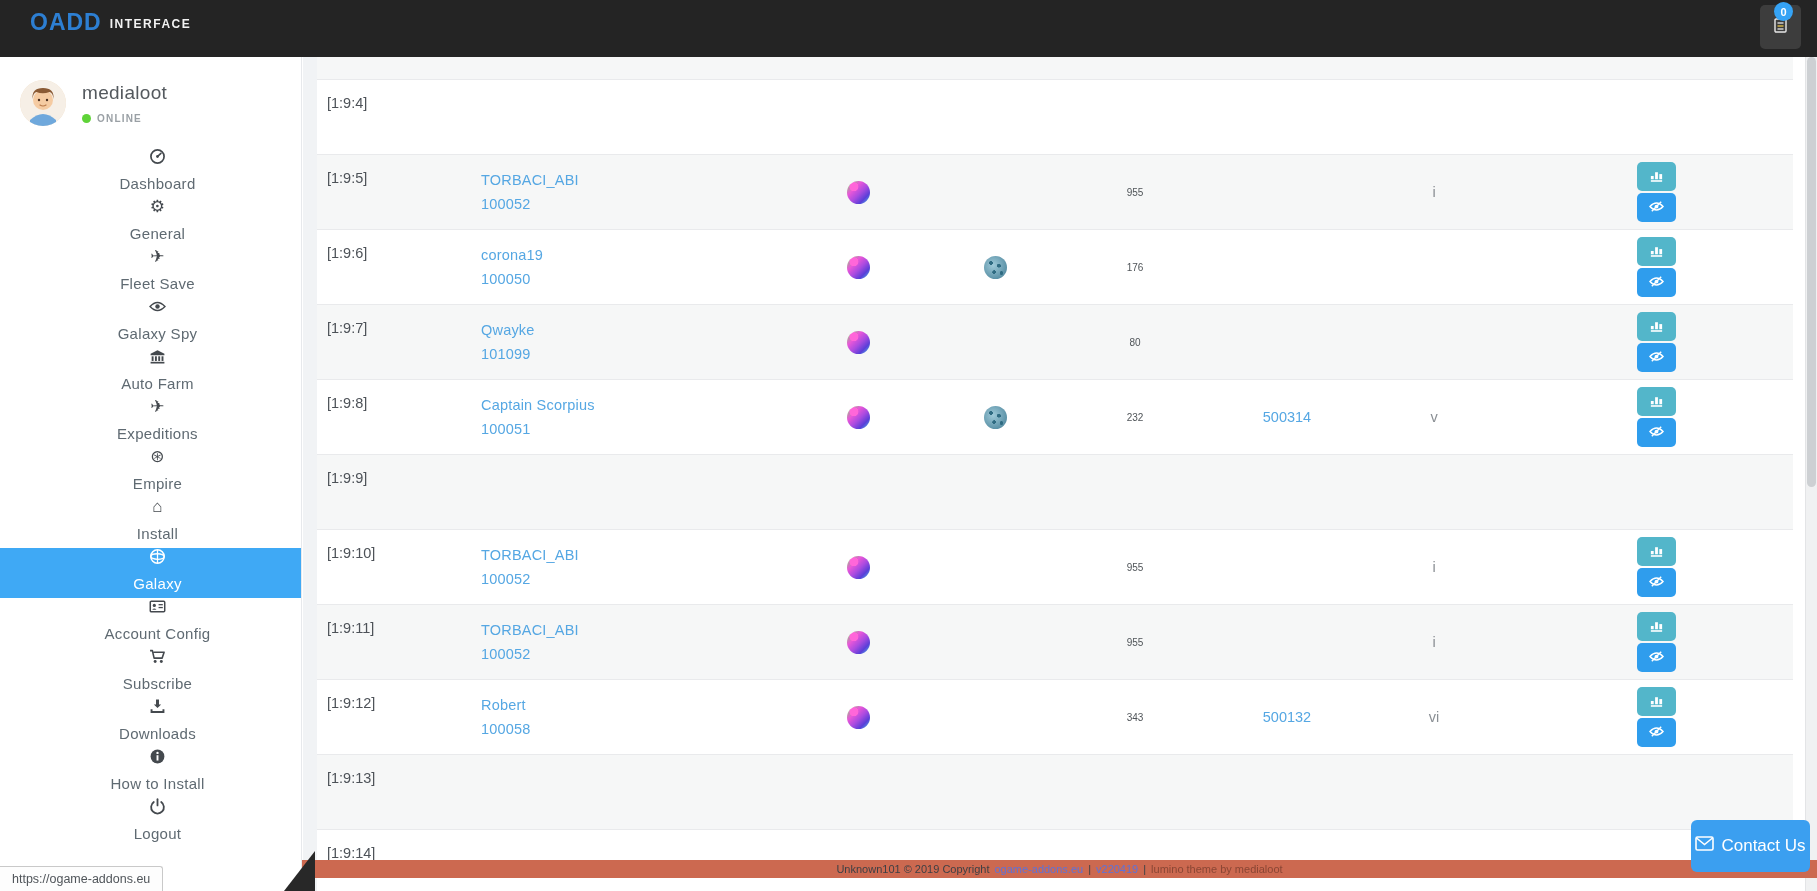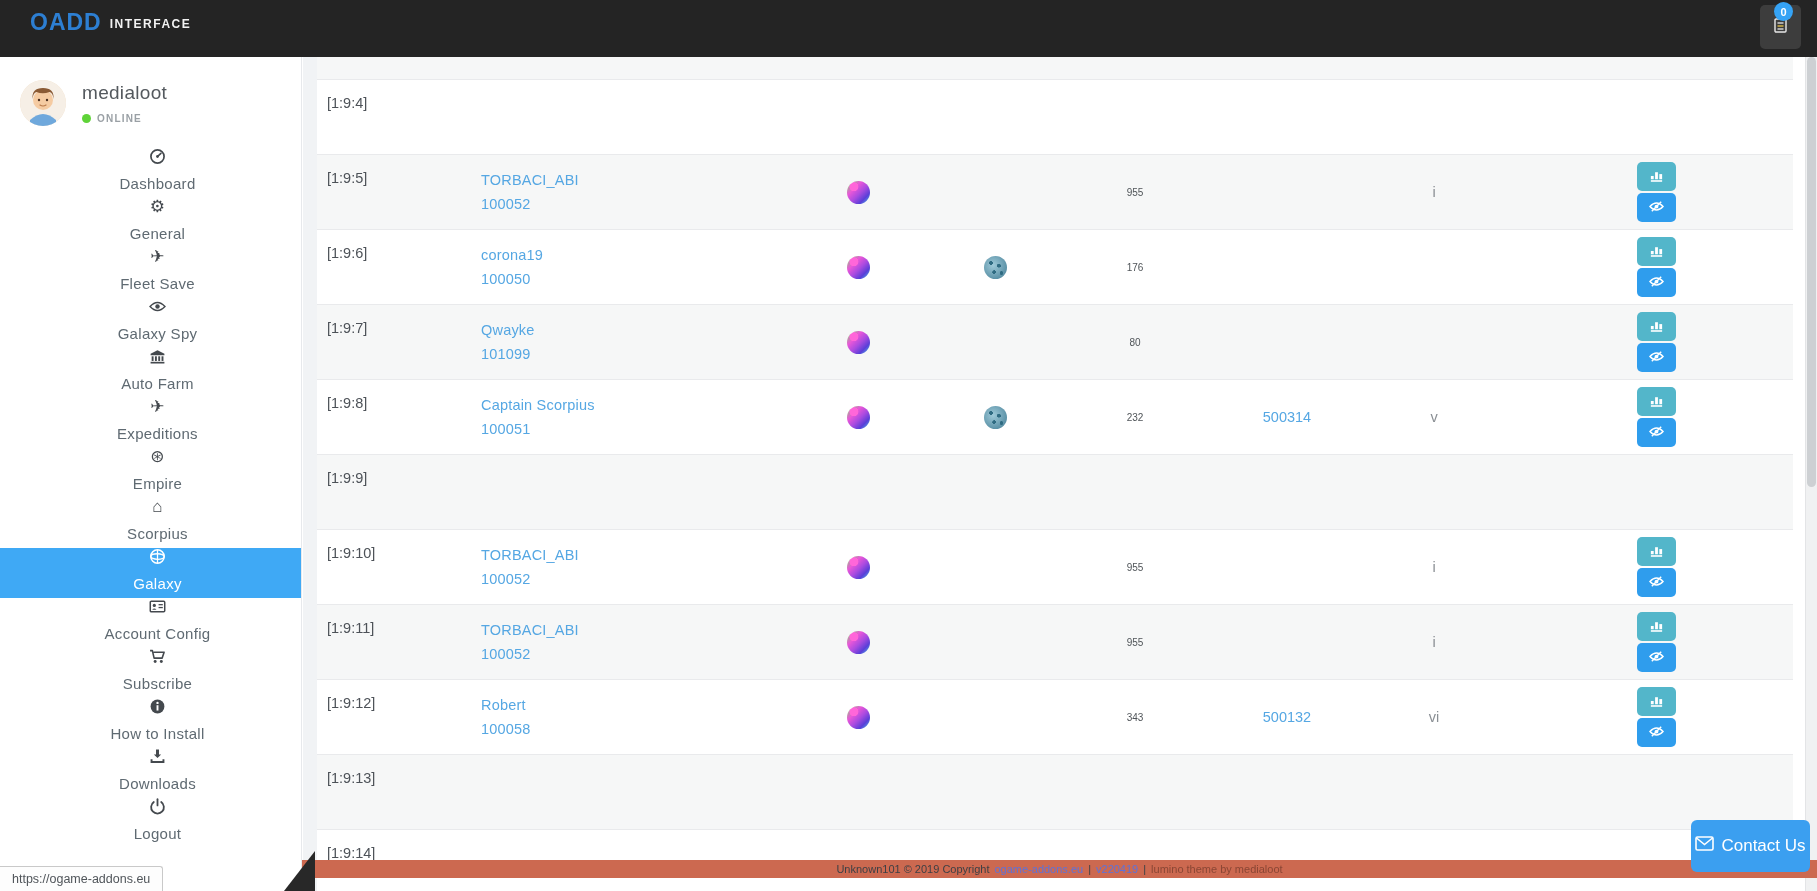--- a/index.html
+++ b/index.html
@@ -164,21 +164,21 @@
     <div class="nav-item">
       <span class="nicon">✈</span>
       <span>Expeditions</span>
     </div>
     <div class="nav-item">
       <span class="nicon">⊛</span>
       <span>Empire</span>
     </div>
     <div class="nav-item">
       <span class="nicon" style="font-weight:bold;">⌂</span>
-      <span>Scorpius</span>
+      <span>Install</span>
     </div>
     <div class="nav-item active">
       <span class="nicon">
           <svg width="17" height="17" viewBox="0 0 16 16">
             <circle cx="8" cy="8" r="6.3" fill="none" stroke="currentColor" stroke-width="1.5"></circle>
             <ellipse cx="8" cy="8" rx="6.3" ry="2.6" fill="none" stroke="currentColor" stroke-width="1.2"></ellipse>
             <line x1="8" y1="1.7" x2="8" y2="14.3" stroke="currentColor" stroke-width="1.2"></line>
           </svg>
         </span>
       <span>Galaxy</span>
@@ -200,36 +200,36 @@
           <svg width="17" height="17" viewBox="0 0 16 16">
             <path d="M1 2.5 h2.2 l1.6 7 h7.6 l1.8 -5.5 h-9.8" fill="none" stroke="currentColor" stroke-width="1.5" stroke-linejoin="round"></path>
             <circle cx="5.8" cy="12.8" r="1.4" fill="currentColor"></circle>
             <circle cx="11.6" cy="12.8" r="1.4" fill="currentColor"></circle>
           </svg>
         </span>
       <span>Subscribe</span>
     </div>
     <div class="nav-item">
       <span class="nicon">
+          <svg width="17" height="17" viewBox="0 0 16 16" fill="currentColor">
+            <path d="M8 1.5 v6 M8 9.5 l-3.4 -3.4 h2 v-4.6 h2.8 v4.6 h2 z"></path>
+            <path d="M1.5 10.5 v3.5 h13 v-3.5 h-1.8 v1.8 h-9.4 v-1.8 z"></path>
+          </svg>
+        </span>
+      <span>Downloads</span>
+    </div>
+    <div class="nav-item">
+      <span class="nicon">
           <svg width="17" height="17" viewBox="0 0 16 16">
             <circle cx="8" cy="8" r="6.5" fill="currentColor"></circle>
             <rect x="7.1" y="6.8" width="1.8" height="5" fill="#fff"></rect>
             <circle cx="8" cy="4.6" r="1.1" fill="#fff"></circle>
           </svg>
         </span>
       <span>How to Install</span>
-    </div>
-    <div class="nav-item">
-      <span class="nicon">
-          <svg width="17" height="17" viewBox="0 0 16 16" fill="currentColor">
-            <path d="M8 1.5 v6 M8 9.5 l-3.4 -3.4 h2 v-4.6 h2.8 v4.6 h2 z"></path>
-            <path d="M1.5 10.5 v3.5 h13 v-3.5 h-1.8 v1.8 h-9.4 v-1.8 z"></path>
-          </svg>
-        </span>
-      <span>Downloads</span>
     </div>
     <div class="nav-item">
       <span class="nicon">
           <svg width="17" height="17" viewBox="0 0 16 16">
             <path d="M4.5 3.8 a6 6 0 1 0 7 0" fill="none" stroke="currentColor" stroke-width="1.7" stroke-linecap="round"></path>
             <line x1="8" y1="1.2" x2="8" y2="7" stroke="currentColor" stroke-width="1.7" stroke-linecap="round"></line>
           </svg>
         </span>
       <span>Logout</span>
     </div>

